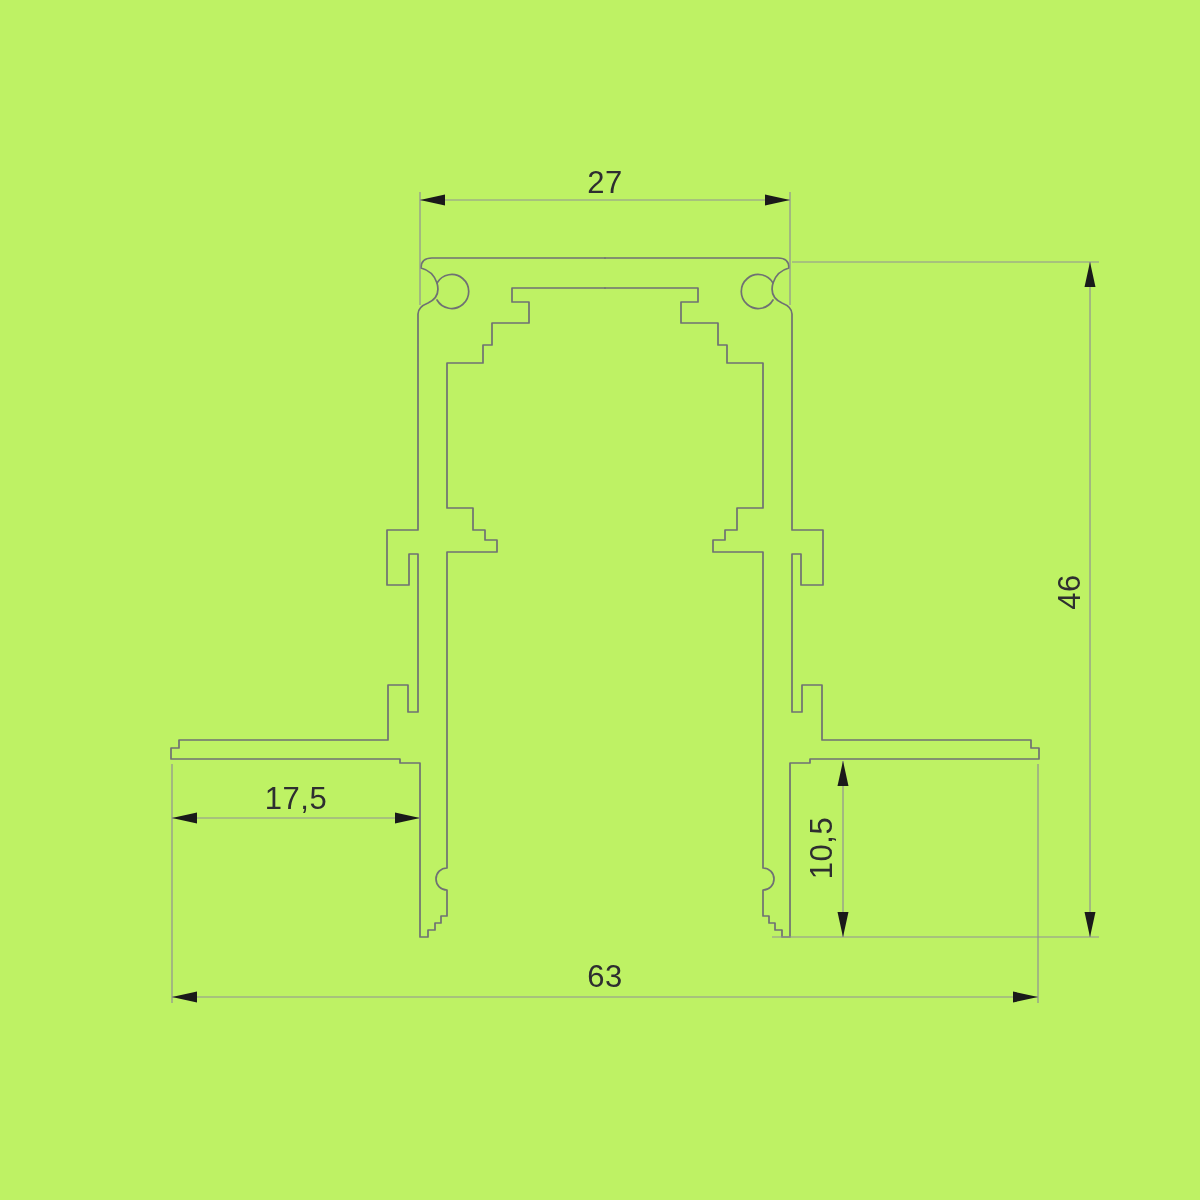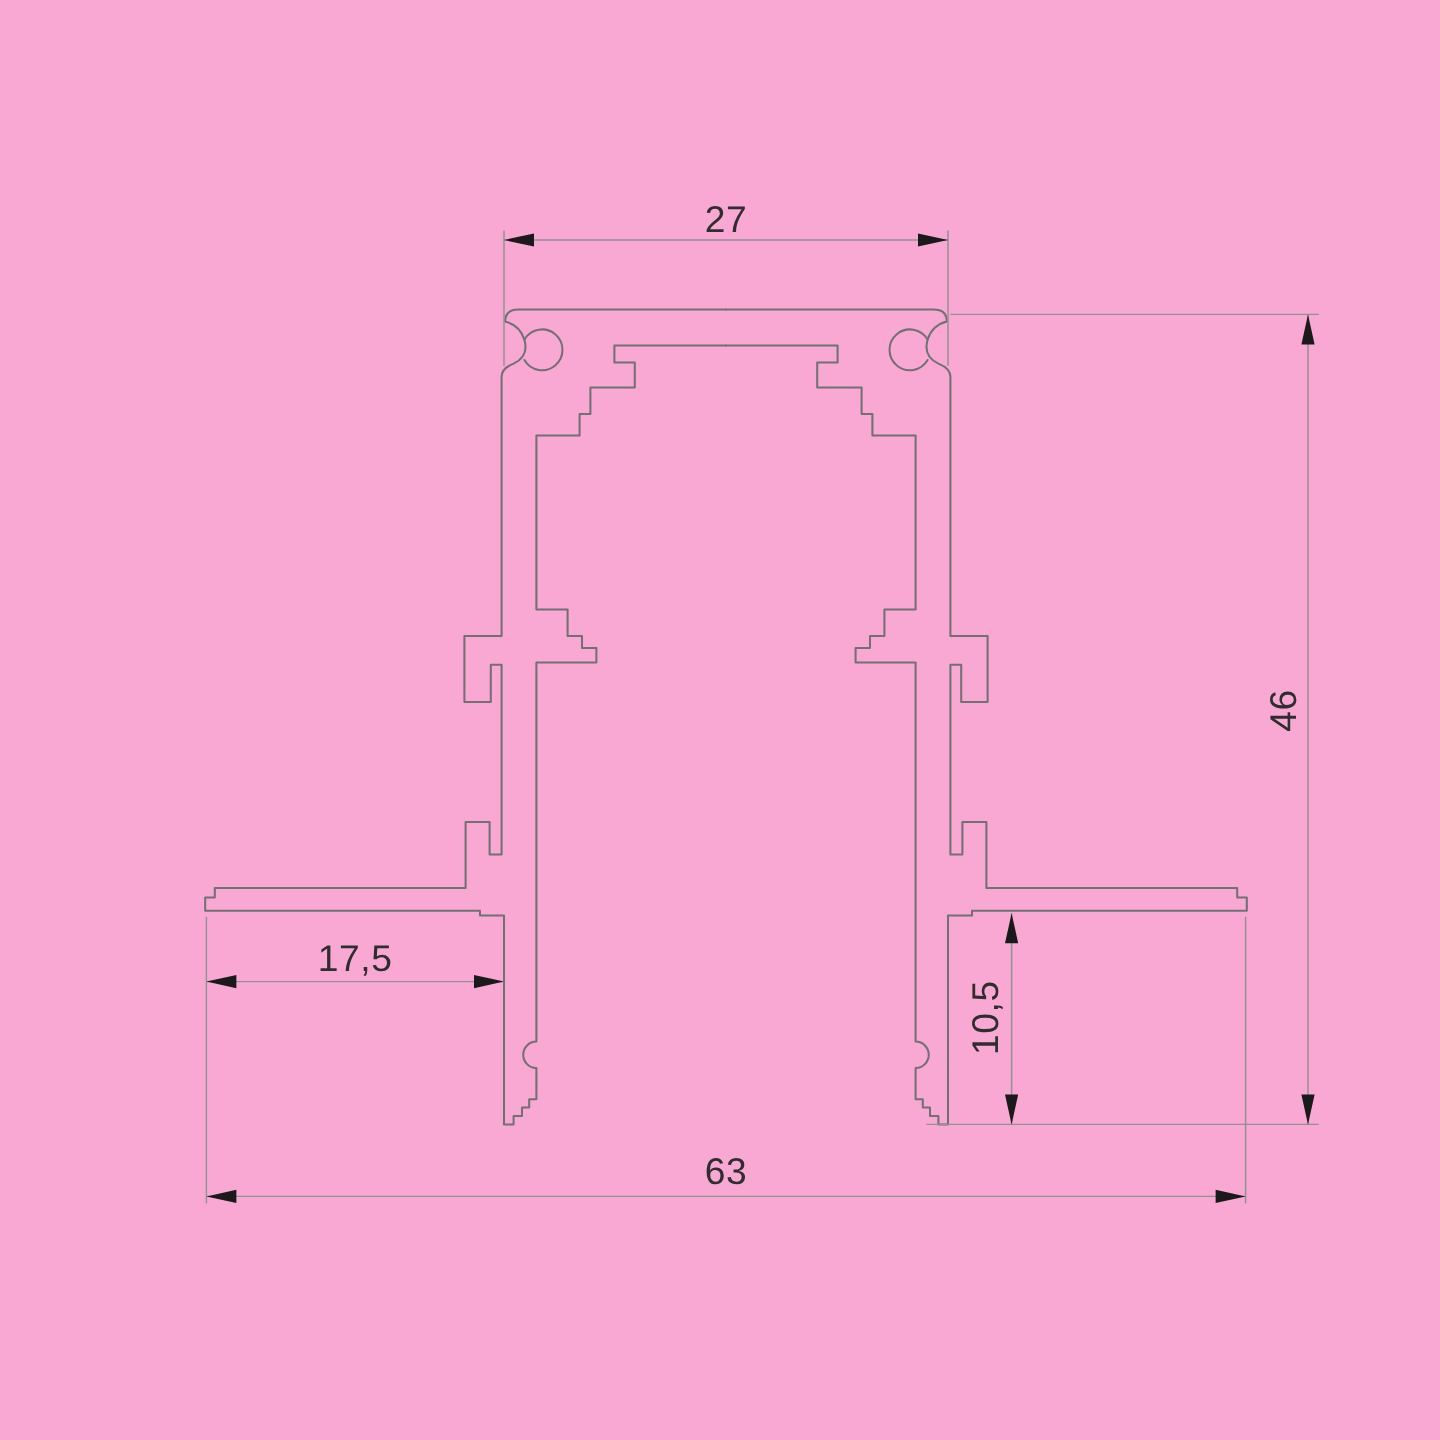--- a/index.html
+++ b/index.html
@@ -7,21 +7,21 @@
     padding: 0;
     width: 1200px;
     height: 1200px;
     background: #ffffff;
     font-family: "Liberation Sans", sans-serif;
   }
   .stage {
     position: relative;
     width: 1200px;
     height: 1200px;
-    background: #f9a8d4;
+    background: #bef264;
     overflow: hidden;
   }
   svg { display: block; }
   .profile-line {
     fill: none;
     stroke: #6f7173;
     stroke-width: 1.7;
     stroke-linejoin: round;
     stroke-linecap: round;
   }

